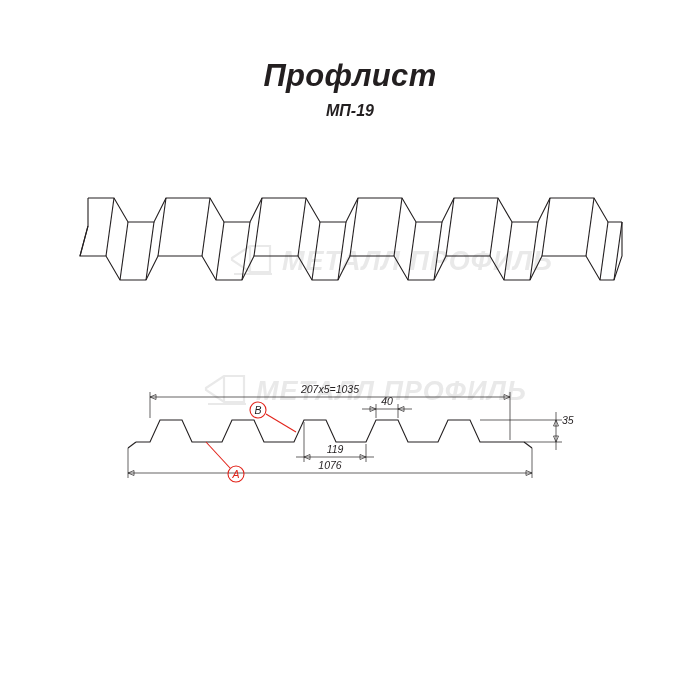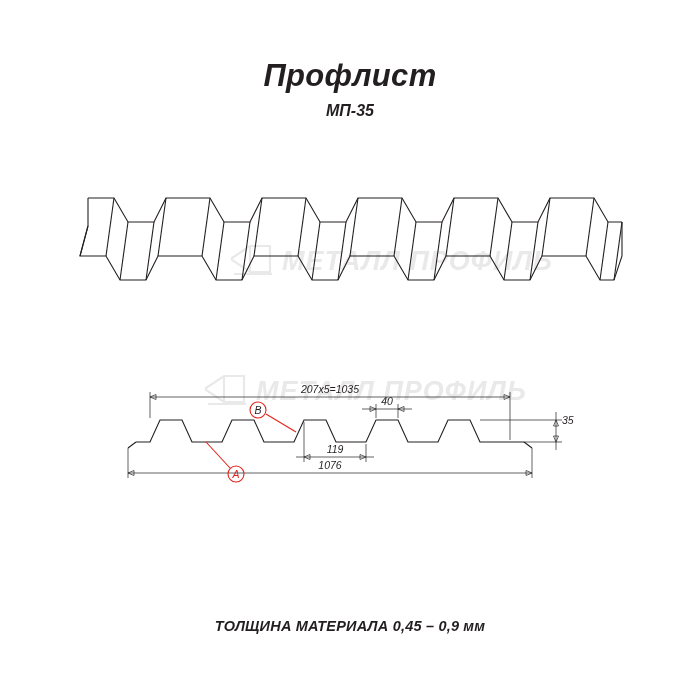--- a/index.html
+++ b/index.html
@@ -83,21 +83,21 @@
   .dtxt { fill: #231f20; font-size: 10.5px; font-family: "Liberation Sans", sans-serif; }
   .wmtxt { fill: #e9e9e9; font-size: 27px; font-weight: bold; font-family: "Liberation Sans", sans-serif; letter-spacing: 1px; }
   .wmshape { fill: none; stroke: #e9e9e9; stroke-width: 2.2; }
 </style>
 </head>
 <body>
 
 <div class="page">
 
   <div class="title">Профлист</div>
-  <div class="subtitle">МП-35</div>
+  <div class="subtitle">МП-19</div>
 
   <div class="wm wm1">
     <svg width="300" height="70" viewBox="0 0 300 70">
       <g class="wmshape">
         <path d="M10 30 L28 18 L48 18 L48 44 L28 44 L10 32 Z"></path>
         <path d="M28 18 L28 44"></path>
         <path d="M12 46 L50 46"></path>
       </g>
       <text class="wmtxt" x="60" y="42">МЕТАЛЛ ПРОФИЛЬ</text>
     </svg>
@@ -220,15 +220,14 @@
 
       <g>
         <path class="red" d="M186 62 L156 44"></path>
         <circle class="red" cx="148" cy="40" r="8"></circle>
         <text class="dtxt" x="148" y="44" text-anchor="middle">B</text>
       </g>
 
     </svg>
   </div>
 
-  <div class="footer">ТОЛЩИНА МАТЕРИАЛА 0,45 – 0,9 мм</div>
 
 </div>
 
 </body></html>

